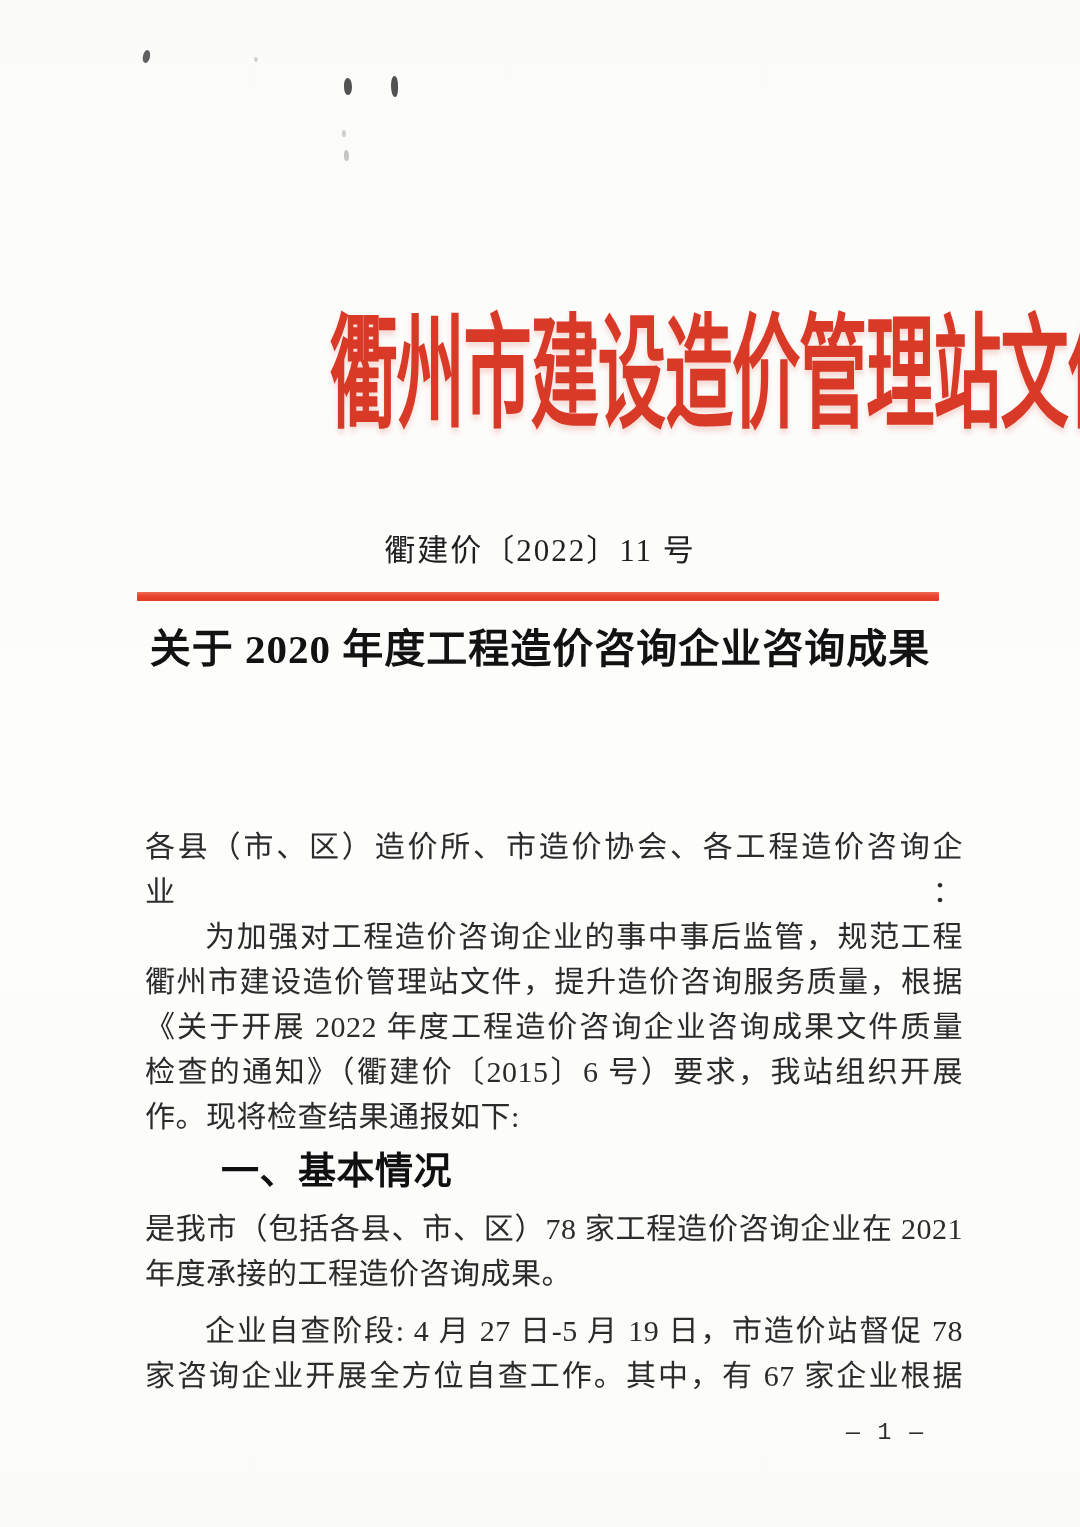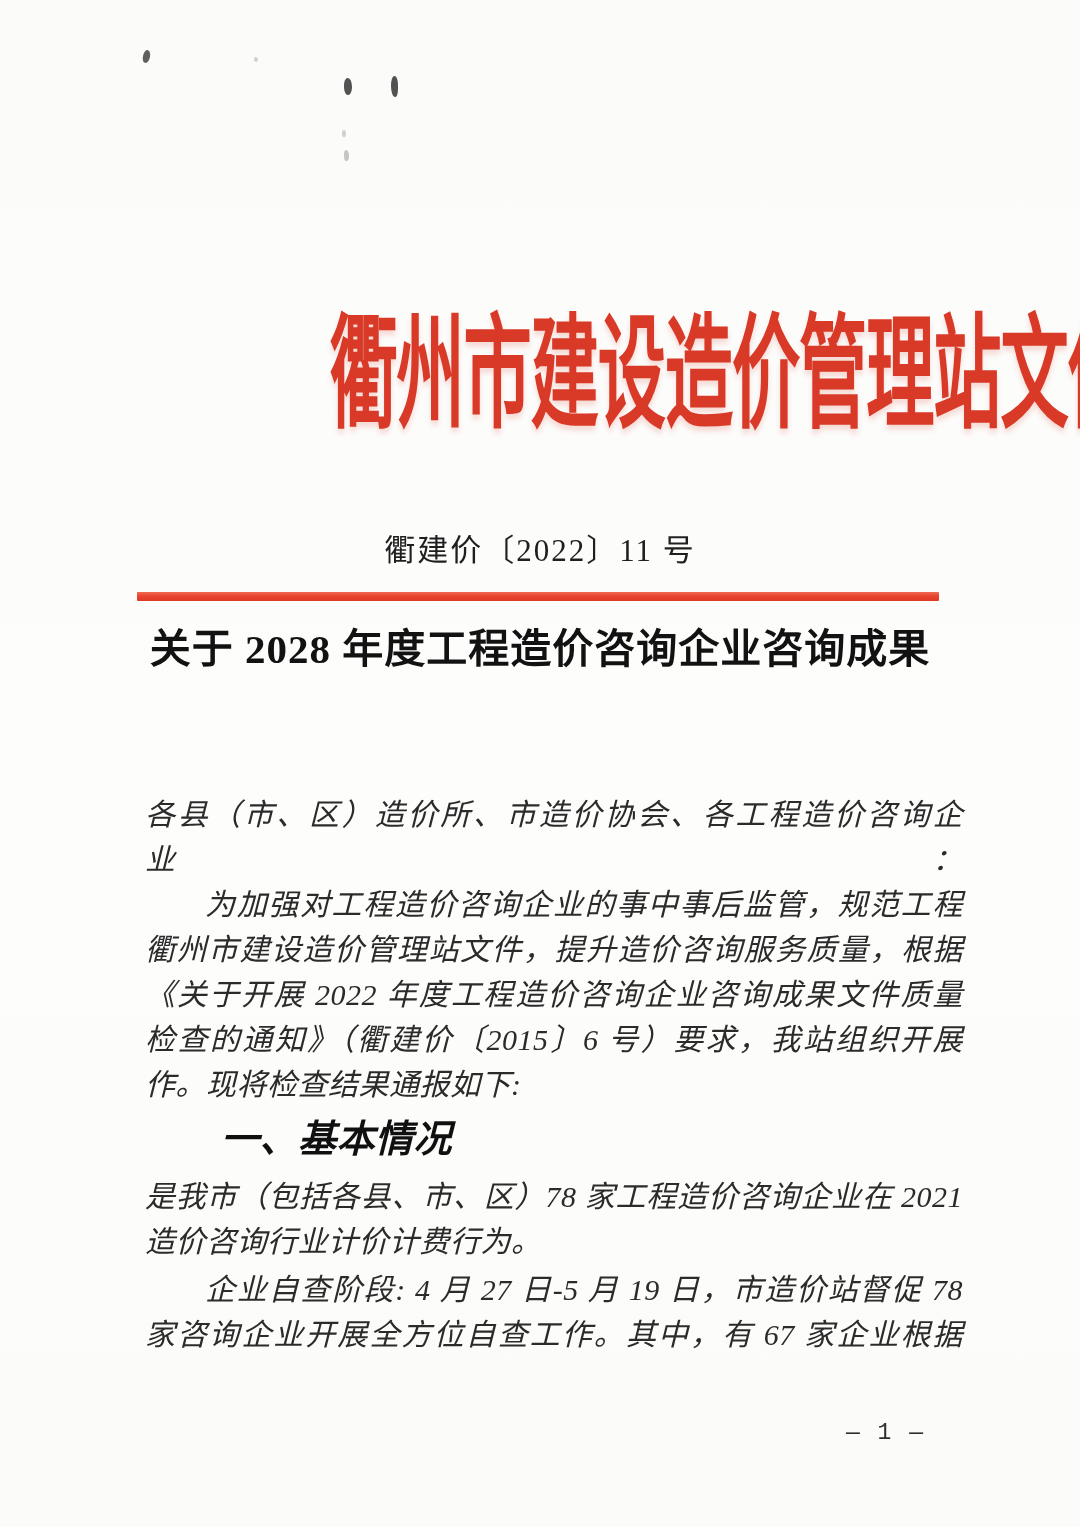--- a/index.html
+++ b/index.html
@@ -70,42 +70,41 @@
     font-size: 41px;
     font-weight: 700;
     line-height: 54px;
     color: #121212;
     letter-spacing: 1px;
   }
 
   
   .body-text {
     position: absolute;
-    top: 792px; left: 145px;
+    top: 824px; left: 145px;
     width: 818px;
     color: #2b2b2b;
-    font-style: italic;
   }
   .line {
     font-size: 30px;
     line-height: 45px;
     letter-spacing: 0.5px;
     text-align: justify;
     text-align-last: justify;
   }
   .line.nofill { text-align-last: left; }
   .line.indent { text-indent: 2em; }
   .line.heading {
     font-family: "Liberation Sans", "DejaVu Sans", sans-serif;
     font-weight: 700;
     font-size: 38px;
     color: #101010;
     margin: 10px 0 12px 0;
   }
-  .line.para { margin-top: 3px; }
+  .line.para { margin-top: 12px; }
 
   
   .page-number {
     position: absolute;
     top: 1420px; right: 155px;
     font-family: "Liberation Mono", "DejaVu Sans Mono", monospace;
     font-size: 23px;
     letter-spacing: 2px;
     color: #2e2e2e;
   }
@@ -124,32 +123,32 @@
 
   <div class="agency-header">
     <span class="stretch">衢州市建设造价管理站文件</span>
   </div>
 
   <div class="doc-number">衢建价〔2022〕11 号</div>
 
   <div class="red-rule"></div>
 
   <div class="doc-title">
-    <div>关于 2028 年度工程造价咨询企业咨询成果</div>
+    <div>关于 2020 年度工程造价咨询企业咨询成果</div>
   </div>
 
   <div class="body-text">
       <div class="line">各县（市、区）造价所、市造价协会、各工程造价咨询企业：</div>
       <div class="line indent">为加强对工程造价咨询企业的事中事后监管，规范工程</div>
       <div class="line">衢州市建设造价管理站文件，提升造价咨询服务质量，根据</div>
       <div class="line">《关于开展 2022 年度工程造价咨询企业咨询成果文件质量</div>
       <div class="line">检查的通知》（衢建价〔2015〕6 号）要求，我站组织开展</div>
       <div class="line nofill">作。现将检查结果通报如下:</div>
       <div class="line indent heading nofill">一、基本情况</div>
       <div class="line">是我市（包括各县、市、区）78 家工程造价咨询企业在 2021</div>
-      <div class="line nofill">造价咨询行业计价计费行为。</div>
+      <div class="line nofill">年度承接的工程造价咨询成果。</div>
       <div class="line indent para">企业自查阶段: 4 月 27 日-5 月 19 日，市造价站督促 78</div>
       <div class="line">家咨询企业开展全方位自查工作。其中，有 67 家企业根据</div>
     </div>
 
   <div class="page-number">— 1 —</div>
 
 </div>
 
 </body></html>

